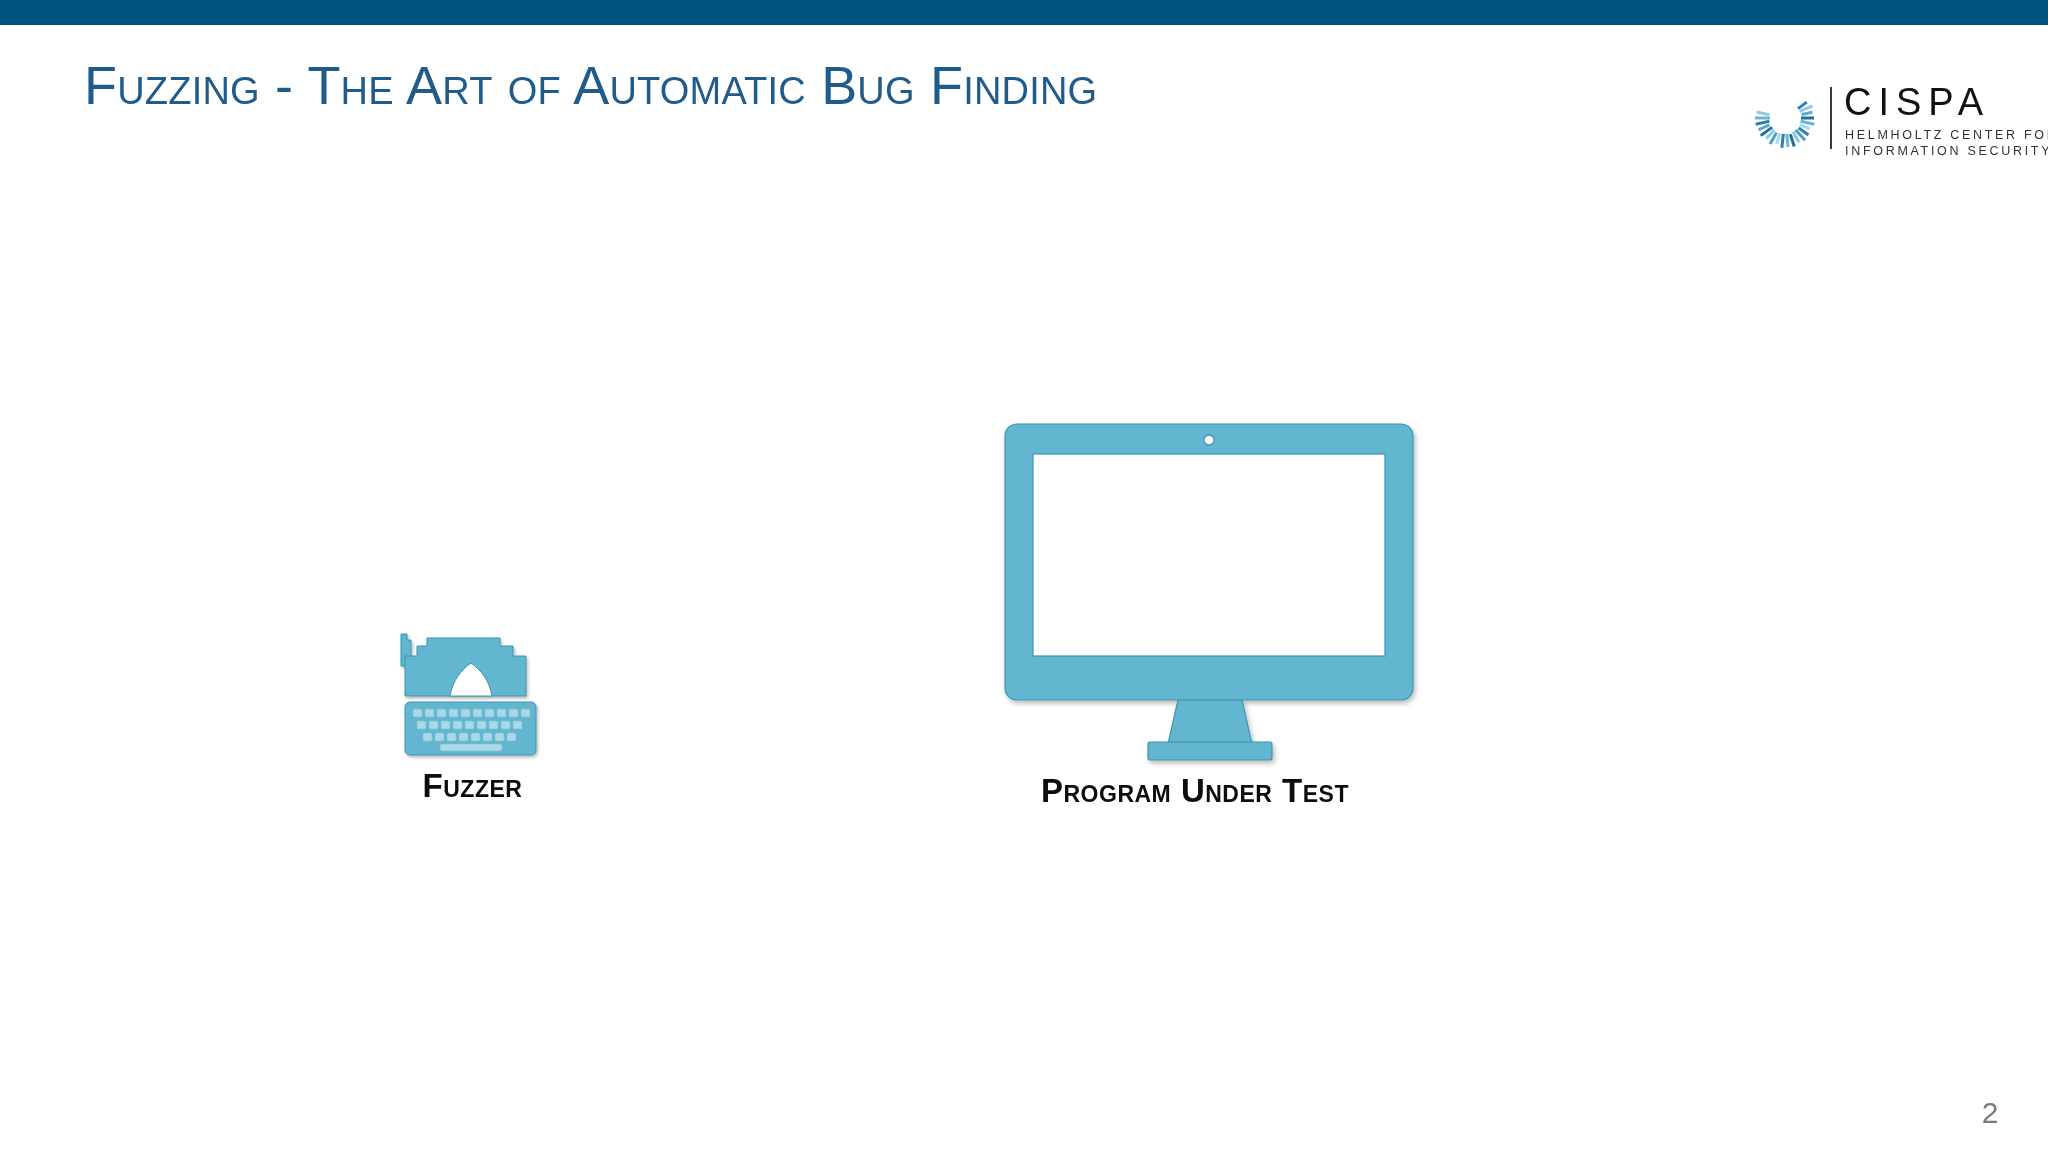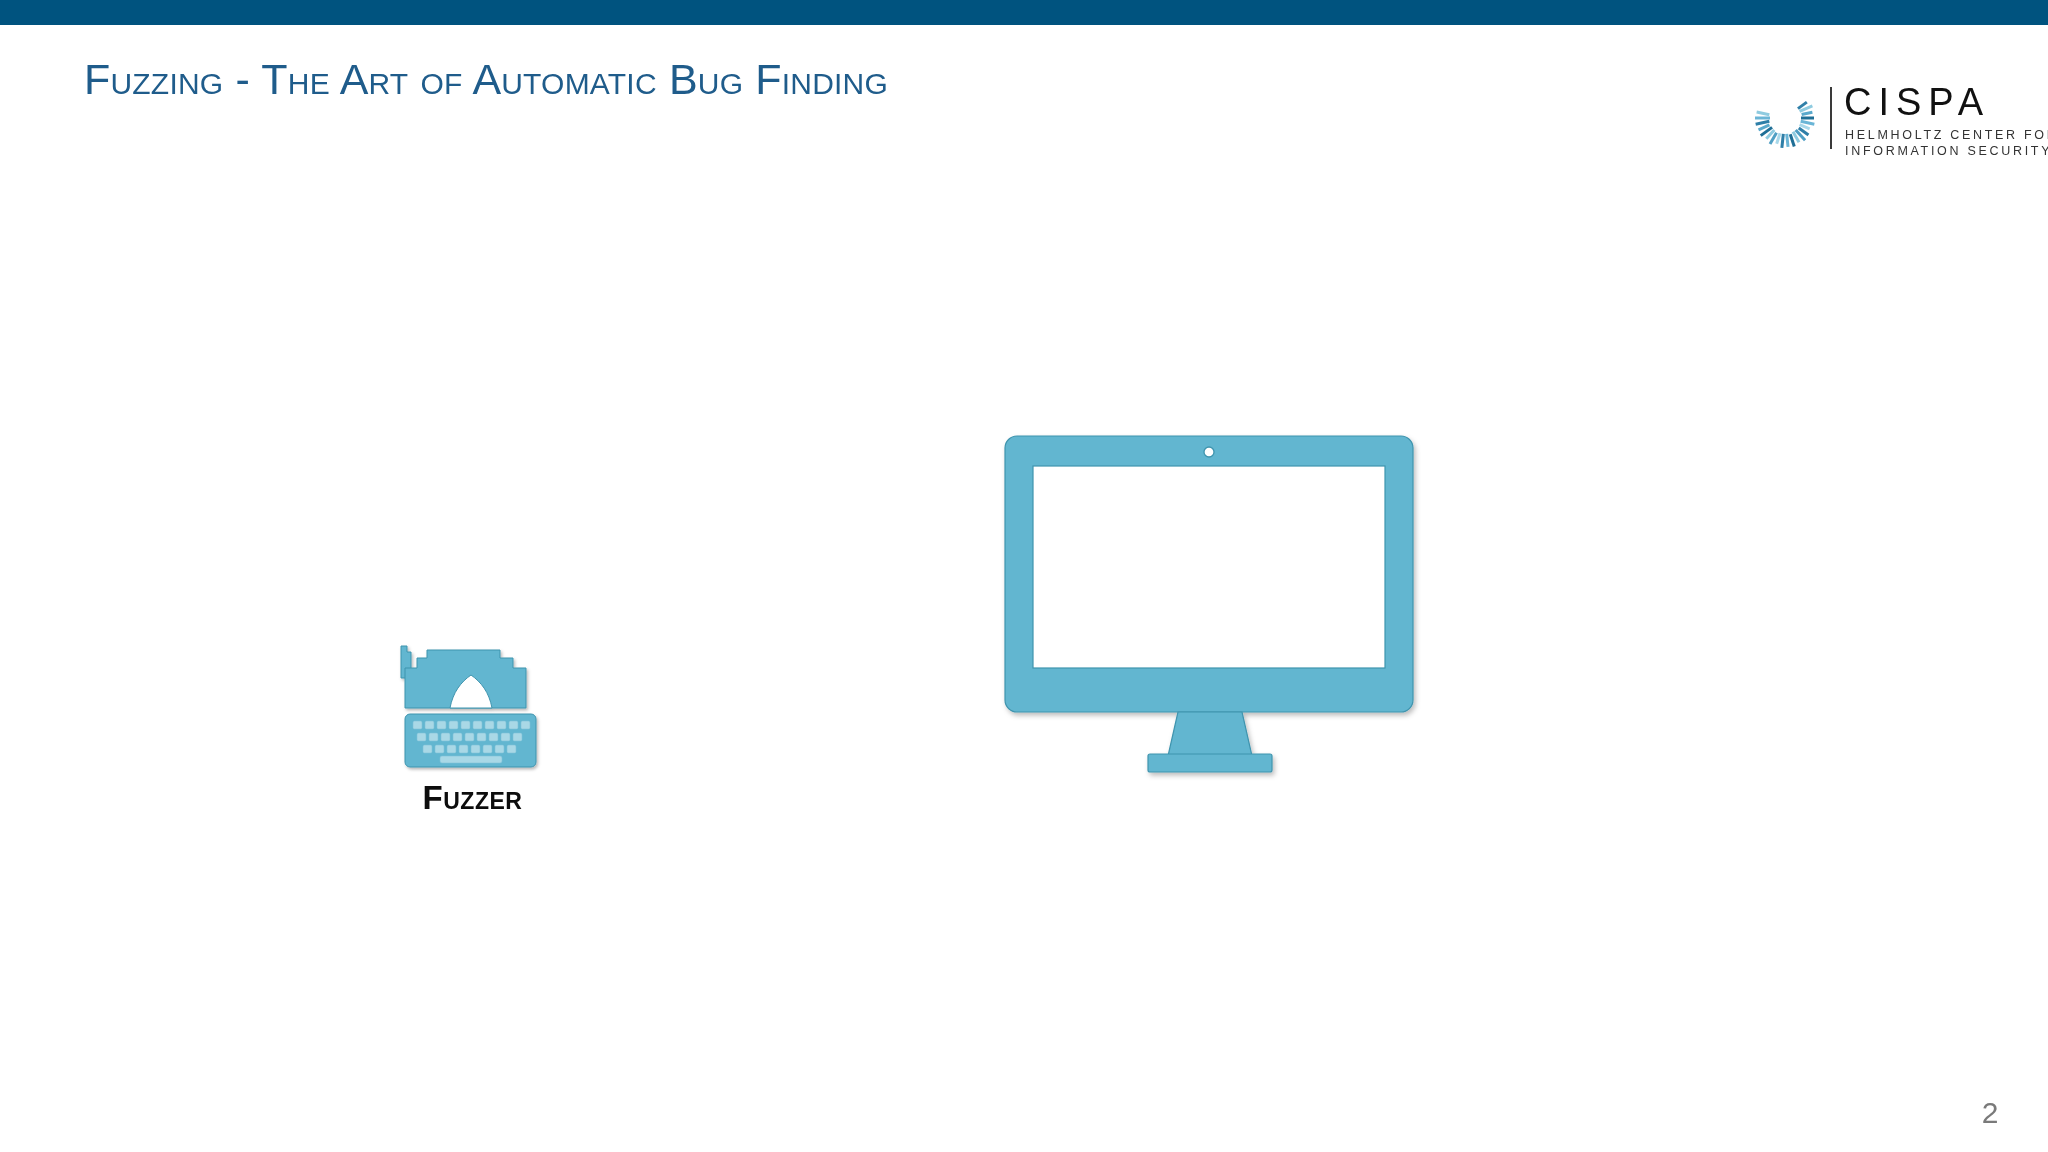--- a/index.html
+++ b/index.html
@@ -27,21 +27,21 @@
     width: 2048px;
     height: 25px;
     background: #00537F;
   }
 
   #slide-title {
     position: absolute;
     left: 84px;
     top: 58px;
     font-family: "Liberation Sans", sans-serif;
-    font-size: 43px;
+    font-size: 54px;
     font-weight: 400;
     font-variant: small-caps;
     letter-spacing: 0.2px;
     color: #1F5C8B;
     white-space: nowrap;
     line-height: 1;
   }
 
   
   #logo {
@@ -90,21 +90,21 @@
     line-height: 1;
     white-space: nowrap;
   }
   #logo-sub1 { top: 48px; }
   #logo-sub2 { top: 64px; }
 
   
   #stage {
     position: absolute;
     left: 0;
-    top: 16px;
+    top: 4px;
     width: 2048px;
     height: 944px;
   }
 
   
   #fuzzer-node {
     position: absolute;
     left: 330px;
     top: 610px;
     width: 285px;
@@ -347,19 +347,20 @@
 
             <circle cx="209" cy="21" r="5" fill="#ffffff" stroke="#3f94ae" stroke-width="1.3"></circle>
 
             <path d="M178,281 L242,281 L252,325 L168,325 Z" fill="#62b6d0" stroke="#3f94ae" stroke-width="1.2" stroke-linejoin="round"></path>
 
             <rect x="148" y="323" width="124" height="18" rx="2" ry="2" fill="#62b6d0" stroke="#3f94ae" stroke-width="1.2"></rect>
           </g>
         </svg>
       </div>
 
+      <div id="put-label">Program Under Test</div>
     </div>
 
   </div>
 
   <div id="page-number">2</div>
 
 </div>
 
 </body></html>

